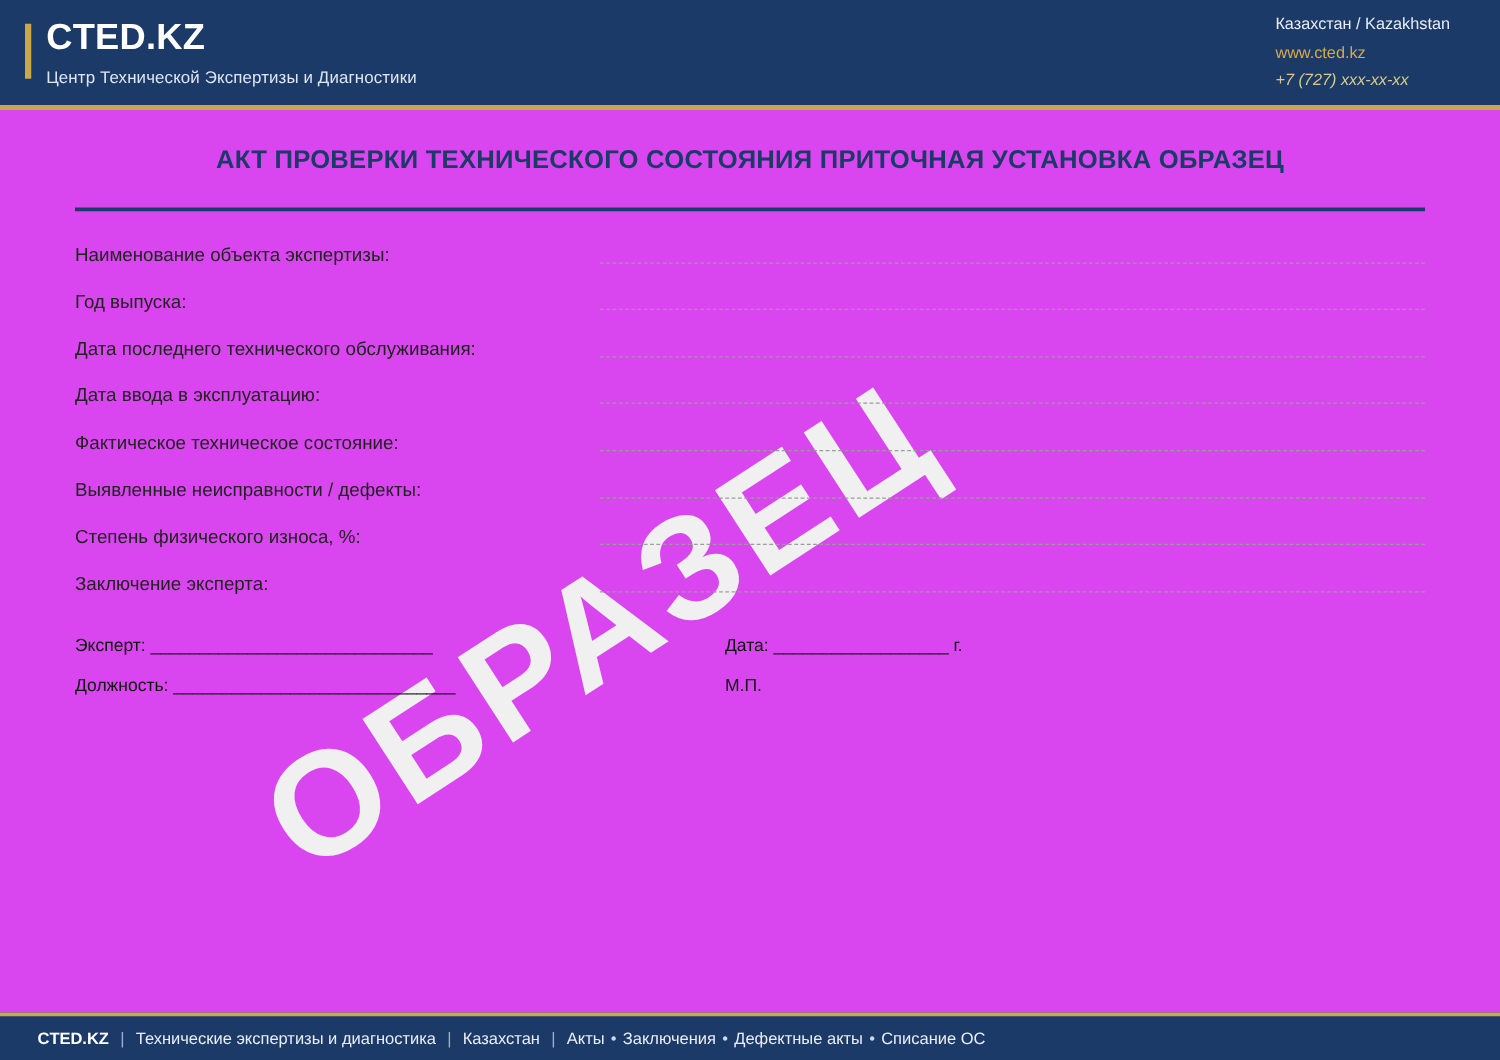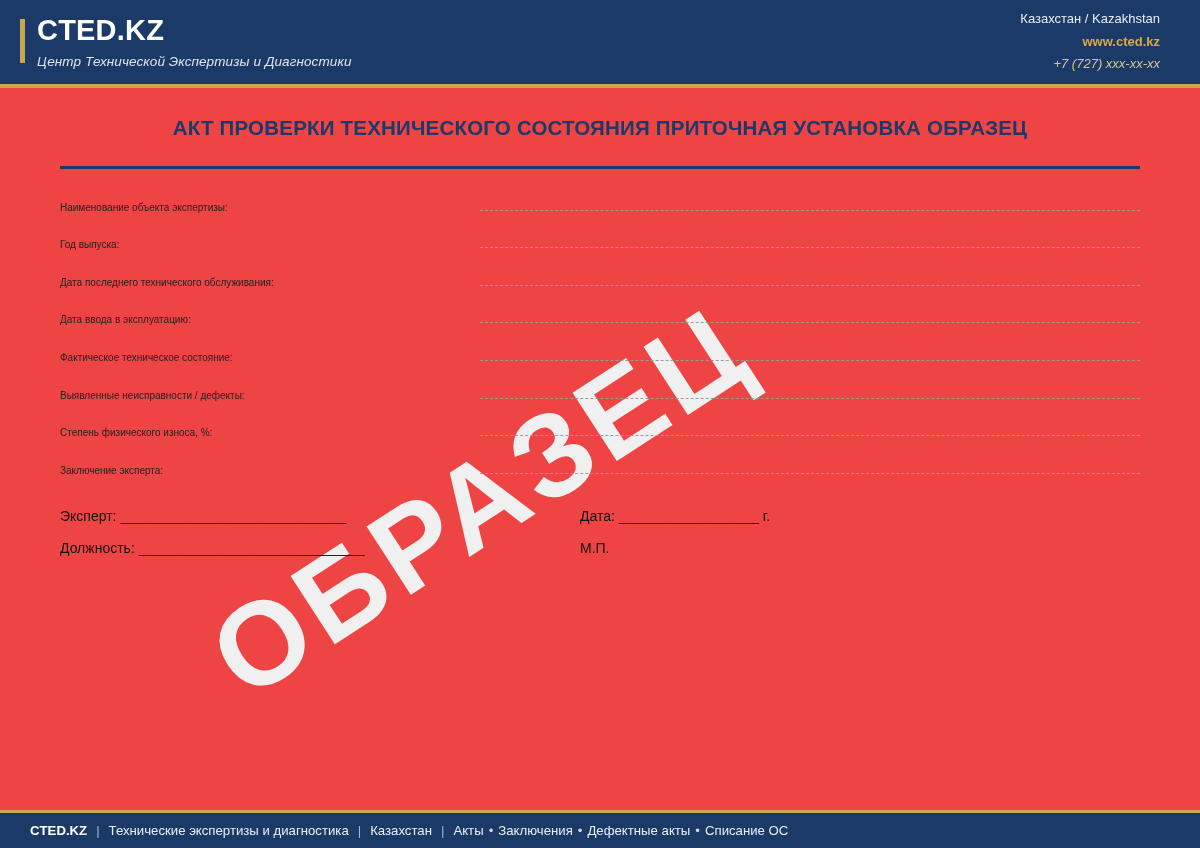--- a/index.html
+++ b/index.html
@@ -6,21 +6,21 @@
   html, body {
     margin: 0; padding: 0;
     width: 1200px; height: 848px;
     background: #ffffff;
     font-family: "Liberation Sans", sans-serif;
   }
   .page {
     position: relative;
     width: 1200px; height: 848px;
     overflow: hidden;
-    background: #ef4444;
+    background: #d946ef;
   }
 
   
   .header {
     position: relative;
     height: 88px;
     background: #1b3a68;
     border-bottom: 4px solid #c8a84b;
     display: flex;
     align-items: center;
@@ -42,30 +42,29 @@
     font-size: 29px;
     font-weight: bold;
     letter-spacing: .2px;
     line-height: 1.1;
   }
   .brand-sub {
     color: #dfe6f0;
     font-size: 13.5px;
     margin-top: 7px;
     letter-spacing: .1px;
-    font-style: italic;
   }
   .header-right {
     margin-left: auto;
-    text-align: right;
+    text-align: left;
     line-height: 1.75;
     font-size: 13px;
   }
   .hr-country { color: #e8edf5; }
-  .hr-site { color: #d8a94a; font-weight: bold; }
+  .hr-site { color: #d8a94a; }
   .hr-phone { color: #d8c98a; font-style: italic; }
 
   
   .content {
     position: relative;
     padding: 0 60px;
   }
   .doc-title {
     text-align: center;
     color: #1b3a68;
@@ -107,21 +106,21 @@
     margin-top: 10px;
   }
   .field-row {
     display: flex;
     align-items: flex-end;
     height: 37.6px;
   }
   .field-label {
     width: 420px;
     flex: 0 0 420px;
-    font-size: 10px;
+    font-size: 15px;
     color: #222222;
     padding-bottom: 4px;
     white-space: nowrap;
   }
   .field-line {
     flex: 1 1 auto;
     border-bottom: 1px dashed #9b9b9b;
     height: 1px;
     margin-bottom: 6px;
   }

